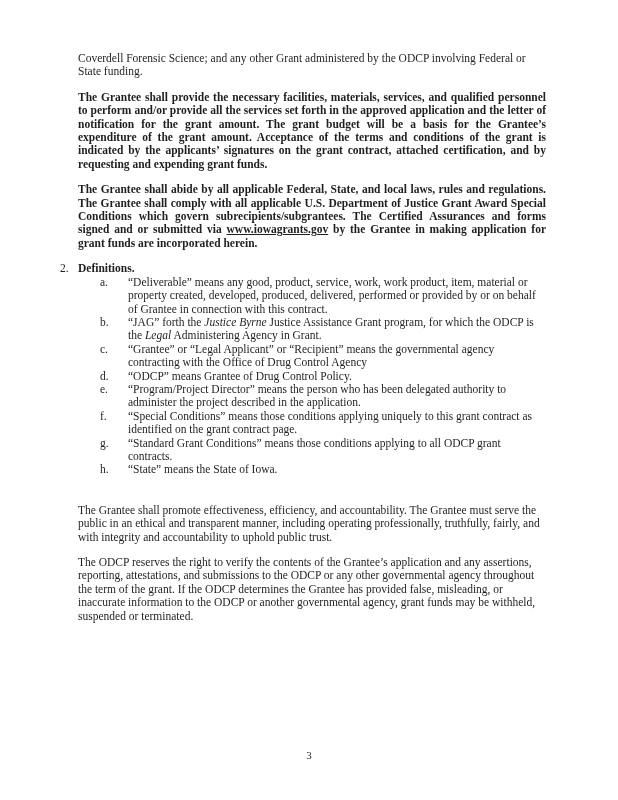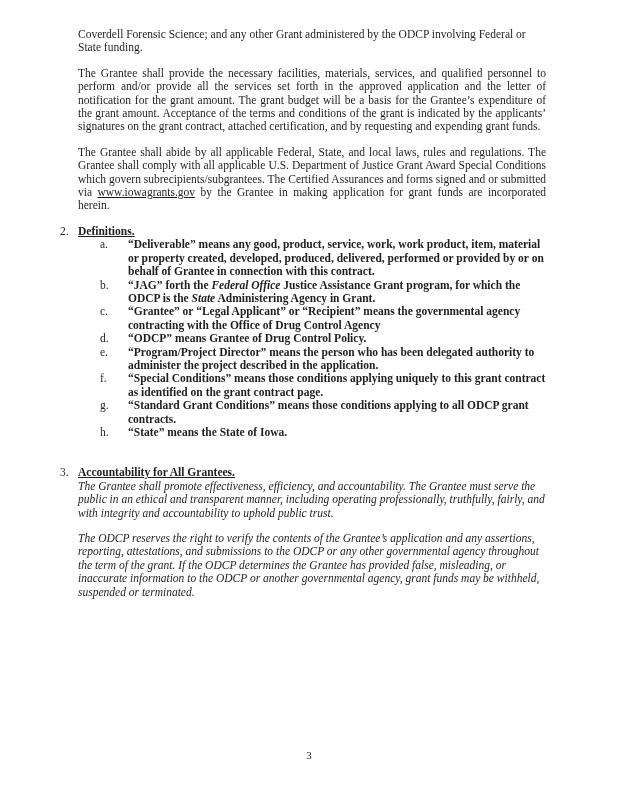--- a/index.html
+++ b/index.html
@@ -8,48 +8,48 @@
     width: 618px;
     height: 800px;
     position: relative;
     overflow: hidden;
     font-family: "Liberation Serif", "DejaVu Serif", serif;
     color: #1f1f1f;
   }
   .page {
     position: absolute;
     inset: 0;
-    padding: 28px 72px 0 60px;
+    padding: 52px 72px 0 60px;
     font-size: 11.5px;
     line-height: 13.4px;
     background: #ffffff;
   }
   .para {
     margin-left: 18px;
     margin-bottom: 12px;
   }
-  .just { text-align: justify; }
+  .just { text-align: justify; font-weight: bold; }
   .doclink {
     color: inherit;
     text-decoration: underline;
     cursor: pointer;
   }
   .section-header { margin-bottom: 0; }
   .sec-num { display: inline-block; width: 18px; }
-  .sec-title { font-weight: bold; text-decoration: underline; }
+  .sec-title { font-weight: bold; }
   .deflist {
     margin-left: 40px;
     margin-bottom: 0;
   }
   .defitem { display: flex; }
   .letter { flex: 0 0 28px; width: 28px; }
-  .deftext { flex: 1; font-weight: bold; }
+  .deftext { flex: 1; }
   .it { font-style: italic; }
   .gap-lg { height: 27px; }
-  .sec-body { margin-left: 18px; font-style: italic; }
+  .sec-body { margin-left: 18px; }
   .sec-body .para { margin-left: 0; }
   .footer {
     position: absolute;
     left: 0;
     right: 0;
     bottom: 38px;
     text-align: center;
     font-size: 11px;
     color: #2a2a2a;
   }
@@ -69,21 +69,21 @@
     <span class="sec-num">2.</span><span class="sec-title">Definitions.</span>
   </div>
 
   <div class="deflist">
     <div class="defitem">
       <span class="letter">a.</span>
       <span class="deftext">“Deliverable” means any good, product, service, work, work product, item, material or property created, developed, produced, delivered, performed or provided by or on behalf of Grantee in connection with this contract.</span>
     </div>
     <div class="defitem">
       <span class="letter">b.</span>
-      <span class="deftext"><span>“JAG” forth the </span><span class="it">Federal Office</span><span>  Justice Assistance Grant program, for which the ODCP is the </span><span class="it">State</span><span> Administering Agency in Grant.</span></span>
+      <span class="deftext"><span>“JAG” forth the </span><span class="it">Justice Byrne</span><span>  Justice Assistance Grant program, for which the ODCP is the </span><span class="it">Legal</span><span> Administering Agency in Grant.</span></span>
     </div>
     <div class="defitem">
       <span class="letter">c.</span>
       <span class="deftext">“Grantee” or “Legal Applicant” or “Recipient” means the governmental agency contracting with the Office of Drug Control Agency</span>
     </div>
     <div class="defitem">
       <span class="letter">d.</span>
       <span class="deftext">“ODCP” means Grantee of Drug Control Policy.</span>
     </div>
     <div class="defitem">
@@ -99,23 +99,20 @@
       <span class="deftext">“Standard Grant Conditions” means those conditions applying to all ODCP grant contracts.</span>
     </div>
     <div class="defitem">
       <span class="letter">h.</span>
       <span class="deftext">“State” means the State of Iowa.</span>
     </div>
   </div>
 
   <div class="gap-lg"></div>
 
-  <div class="section-header">
-    <span class="sec-num">3.</span><span class="sec-title">Accountability for All Grantees.</span>
-  </div>
 
   <div class="sec-body">
     <p class="para">The Grantee shall promote effectiveness, efficiency, and accountability.  The Grantee must serve the public in an ethical and transparent manner, including operating professionally, truthfully, fairly, and with integrity and accountability to uphold public trust.</p>
     <p class="para">The ODCP reserves the right to verify the contents of the Grantee’s application and any assertions, reporting, attestations, and submissions to the ODCP or any other governmental agency throughout the term of the grant.  If the ODCP determines the Grantee has provided false, misleading, or inaccurate information to the ODCP or another governmental agency, grant funds may be withheld, suspended or terminated.</p>
   </div>
 
   <div class="footer">3</div>
 
 </div>
 

